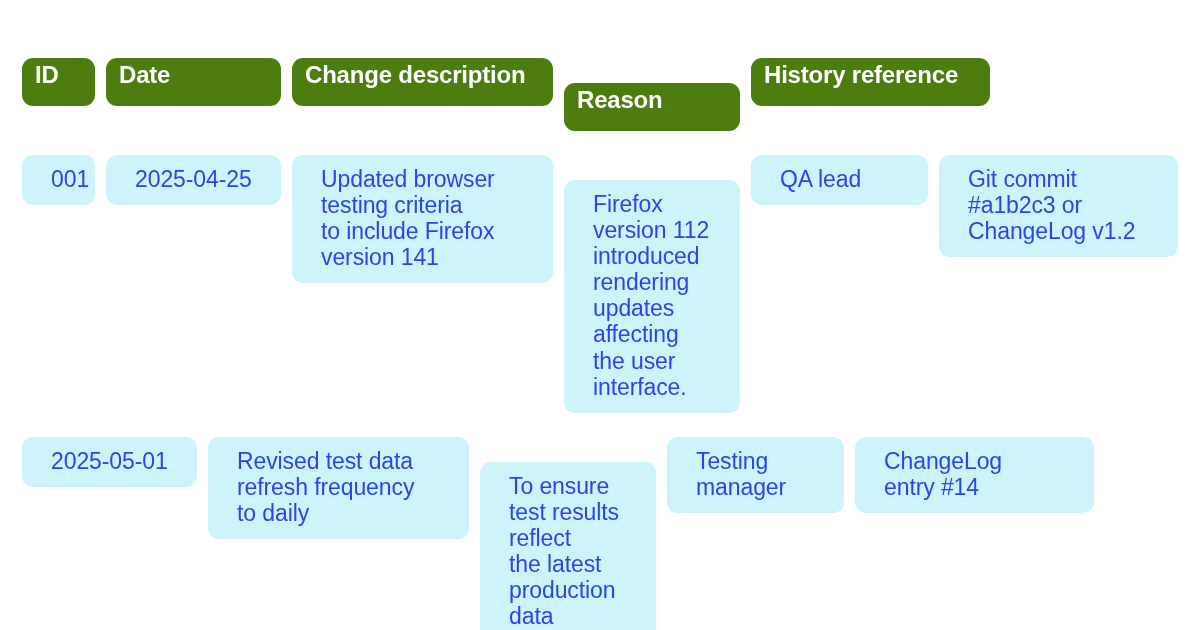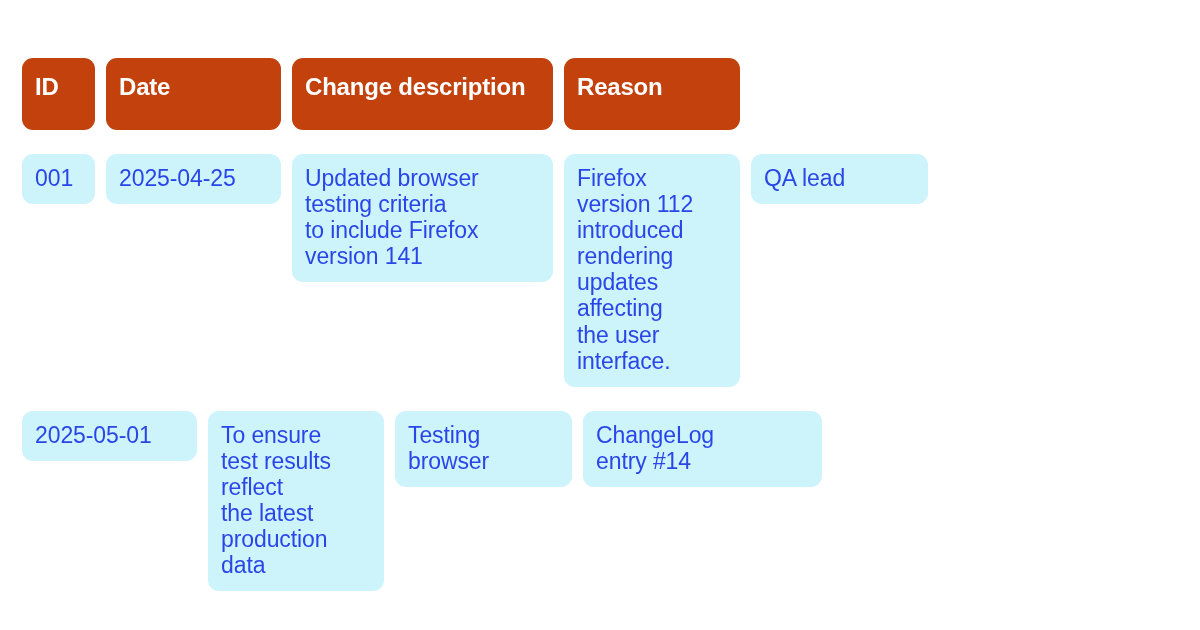--- a/index.html
+++ b/index.html
@@ -32,68 +32,69 @@
   }
 
   .row.body-row {
     margin-bottom: 24px;
   }
 
   
   .col-id          { width: 73px;  flex: 0 0 73px; }
   .col-date        { width: 175px; flex: 0 0 175px; }
   .col-change      { width: 261px; flex: 0 0 261px; }
-  .col-reason      { width: 176px; flex: 0 0 176px; }
+  .col-reason      { width: 176px; flex: 0 0 176px; margin-top: 25px; }
   .col-approved    { width: 177px; flex: 0 0 177px; }
   .col-history     { width: 239px; flex: 0 0 239px; }
 
   .header-cell {
-    background: #c2410c;
+    background: #4d7c0f;
     color: #ffffff;
     border-radius: 11px;
     font-size: 24px;
     font-weight: bold;
     line-height: 1.15;
     padding: 0 13px 15px 13px;
     box-sizing: border-box;
-    height: 72px;
+    height: 48px;
     display: flex;
     align-items: center;
     white-space: nowrap;
     overflow: hidden;
     letter-spacing: -0.2px;
   }
 
   .body-cell {
     background: #cdf3fb;
     color: #2a46e8;
     border-radius: 11px;
     font-size: 23px;
     line-height: 1.135;
-    padding: 11px 13px 13px 13px;
+    padding: 11px 13px 13px 29px;
     box-sizing: border-box;
     white-space: pre-line;
     letter-spacing: -0.1px;
     align-self: flex-start;
   }
 
   .cell-shell {
     display: block;
   }
 </style>
 </head>
 <body>
 
 <div class="table-wrap">
 
   <div class="row header-row">
     <div class="header-cell col-id">ID</div>
     <div class="header-cell col-date">Date</div>
     <div class="header-cell col-change">Change description</div>
     <div class="header-cell col-reason">Reason</div>
+    <div class="header-cell col-history">History reference</div>
   </div>
 
   <div class="row body-row">
     <div class="cell-shell col-id">
         <div class="body-cell">001</div>
       </div>
     <div class="cell-shell col-date">
         <div class="body-cell">2025-04-25</div>
       </div>
     <div class="cell-shell col-change">
@@ -108,37 +109,47 @@
 introduced
 rendering
 updates
 affecting
 the user
 interface.</div>
       </div>
     <div class="cell-shell col-approved">
         <div class="body-cell">QA lead</div>
       </div>
+    <div class="cell-shell col-history">
+        <div class="body-cell">Git commit
+#a1b2c3 or
+ChangeLog v1.2</div>
+      </div>
   </div>
 
   <div class="row body-row">
     <div class="cell-shell col-date">
         <div class="body-cell">2025-05-01</div>
+      </div>
+    <div class="cell-shell col-change">
+        <div class="body-cell">Revised test data
+refresh frequency
+to daily</div>
       </div>
     <div class="cell-shell col-reason">
         <div class="body-cell">To ensure
 test results
 reflect
 the latest
 production
 data</div>
       </div>
     <div class="cell-shell col-approved">
         <div class="body-cell">Testing
-browser</div>
+manager</div>
       </div>
     <div class="cell-shell col-history">
         <div class="body-cell">ChangeLog
 entry #14</div>
       </div>
   </div>
 
 </div>
 
 </body></html>

